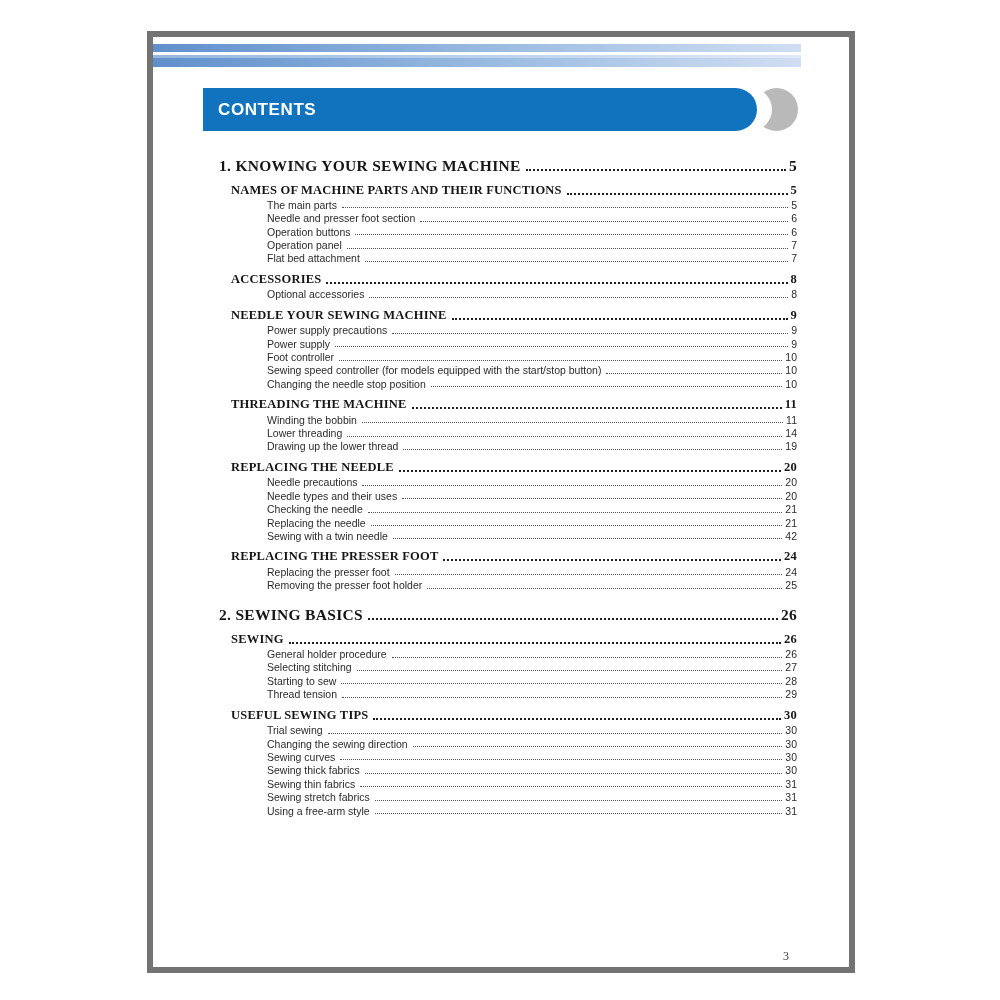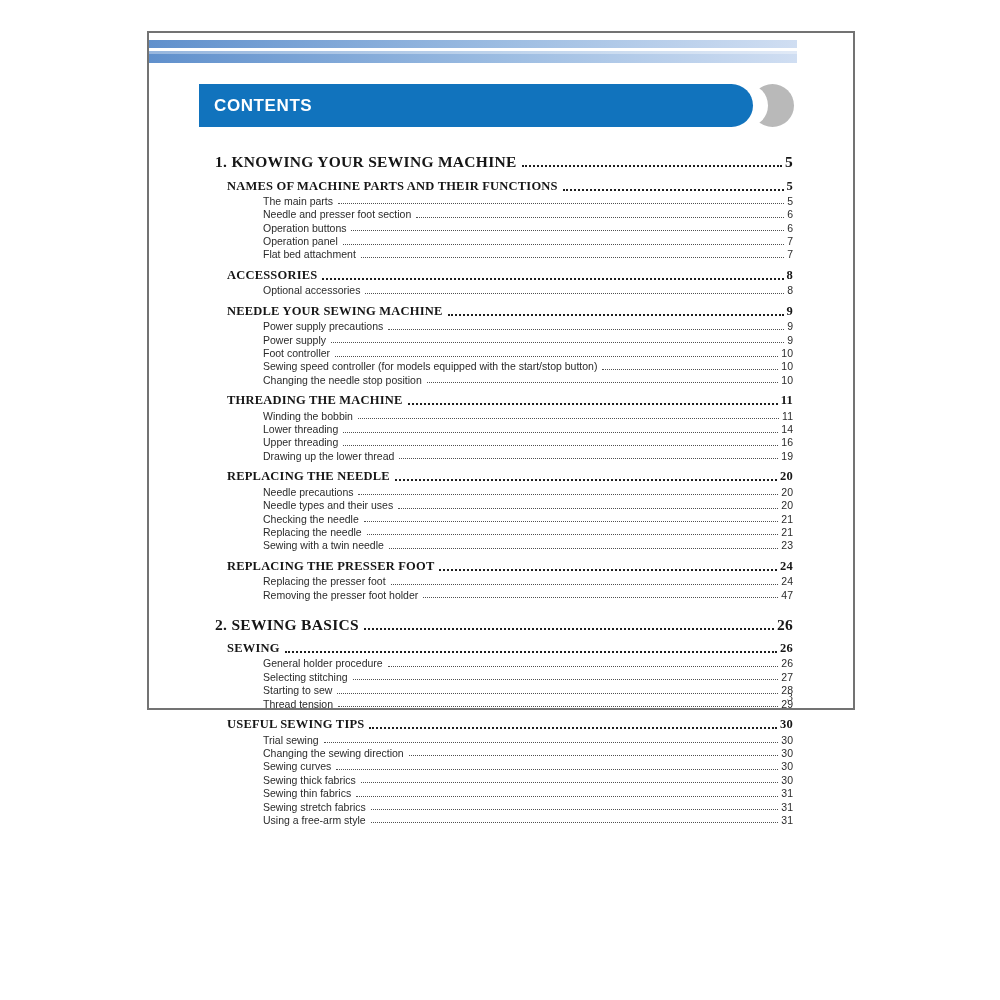--- a/index.html
+++ b/index.html
@@ -16,23 +16,23 @@
     height: 1000px;
     background: #ffffff;
     overflow: hidden;
   }
   
   .page {
     position: absolute;
     left: 147px;
     top: 31px;
     width: 708px;
-    height: 679px;
+    height: 942px;
     box-sizing: border-box;
-    border: 2px solid #737373;
+    border: 6px solid #737373;
     background: #ffffff;
   }
   
   .stripe {
     position: absolute;
     left: 0;
     width: 648px;
   }
   .stripe-top {
     top: 7px;
@@ -260,25 +260,20 @@
           <span class="lbl">Winding the bobbin</span>
           <span class="leader"></span>
           <span class="pg">11</span>
         </div>
         <div class="row l3">
           <span class="lbl">Lower threading</span>
           <span class="leader"></span>
           <span class="pg">14</span>
         </div>
         <div class="row l3">
-          <span class="lbl">Upper threading</span>
-          <span class="leader"></span>
-          <span class="pg">16</span>
-        </div>
-        <div class="row l3">
           <span class="lbl">Drawing up the lower thread</span>
           <span class="leader"></span>
           <span class="pg">19</span>
         </div>
         <div class="row l2">
           <span class="lbl">REPLACING THE NEEDLE</span>
           <span class="leader"></span>
           <span class="pg">20</span>
         </div>
         <div class="row l3">
@@ -297,36 +292,36 @@
           <span class="pg">21</span>
         </div>
         <div class="row l3">
           <span class="lbl">Replacing the needle</span>
           <span class="leader"></span>
           <span class="pg">21</span>
         </div>
         <div class="row l3">
           <span class="lbl">Sewing with a twin needle</span>
           <span class="leader"></span>
-          <span class="pg">23</span>
+          <span class="pg">42</span>
         </div>
         <div class="row l2">
           <span class="lbl">REPLACING THE PRESSER FOOT</span>
           <span class="leader"></span>
           <span class="pg">24</span>
         </div>
         <div class="row l3">
           <span class="lbl">Replacing the presser foot</span>
           <span class="leader"></span>
           <span class="pg">24</span>
         </div>
         <div class="row l3">
           <span class="lbl">Removing the presser foot holder</span>
           <span class="leader"></span>
-          <span class="pg">47</span>
+          <span class="pg">25</span>
         </div>
         <div class="row l1">
           <span class="lbl">2. SEWING BASICS</span>
           <span class="leader"></span>
           <span class="pg">26</span>
         </div>
         <div class="row l2">
           <span class="lbl">SEWING</span>
           <span class="leader"></span>
           <span class="pg">26</span>

